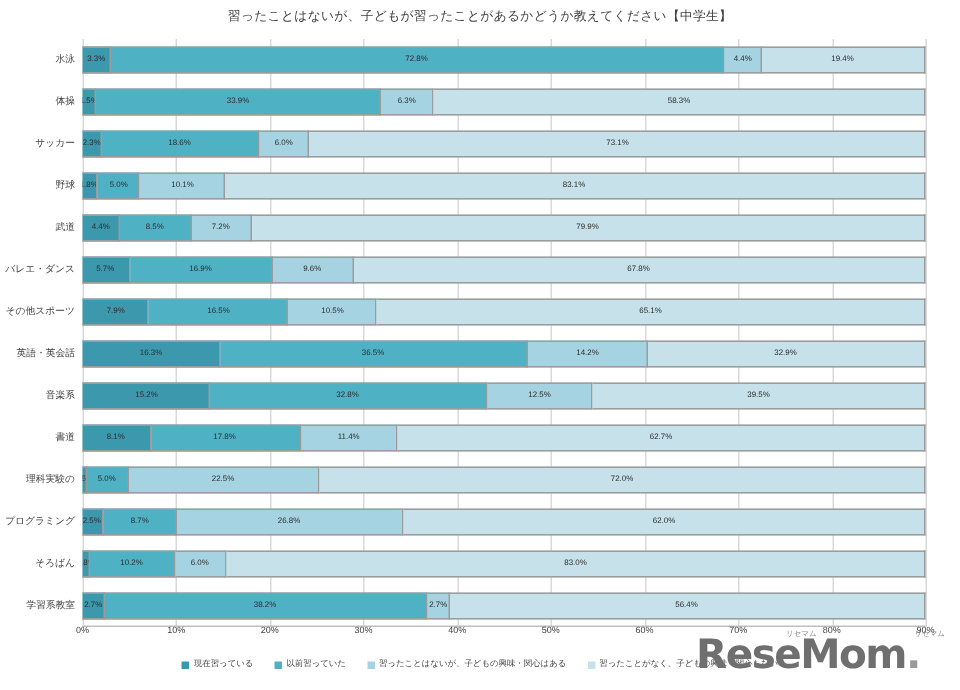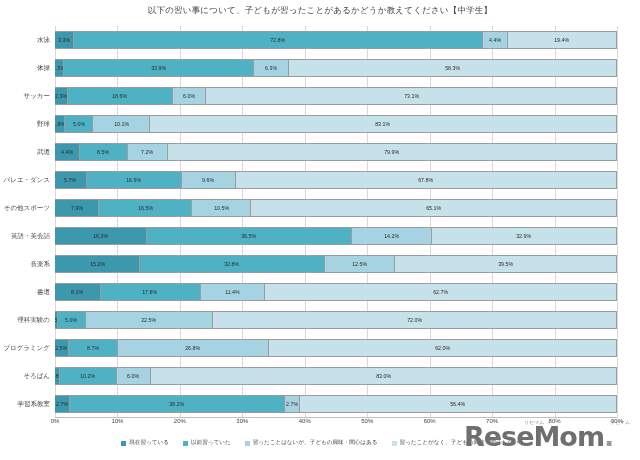--- a/index.html
+++ b/index.html
@@ -67,21 +67,21 @@
     color:#6f6f6f;letter-spacing:-1px;line-height:34px;
   }
   #wm-text .dot{color:#9a9a9a;}
   .wm-ruby{font-size:5px;color:#8a8a8a;letter-spacing:0;}
   #wm-ruby-left{position:absolute;left:60px;top:-1px;}
   #wm-ruby-right{position:absolute;right:4px;top:-1px;}
 </style>
 </head>
 <body>
 
-<div id="chart-title">以下の習い事について、子どもが習ったことがあるかどうか教えてください【中学生】</div>
+<div id="chart-title">習ったことはないが、子どもが習ったことがあるかどうか教えてください【中学生】</div>
 
 <div id="plot">
   <div class="gridlines">
       <div class="gridline" style="left: 0px;"></div>
       <div class="gridline" style="left: 62.4444px;"></div>
       <div class="gridline" style="left: 124.889px;"></div>
       <div class="gridline" style="left: 187.333px;"></div>
       <div class="gridline" style="left: 249.778px;"></div>
       <div class="gridline" style="left: 312.222px;"></div>
       <div class="gridline" style="left: 374.667px;"></div>

